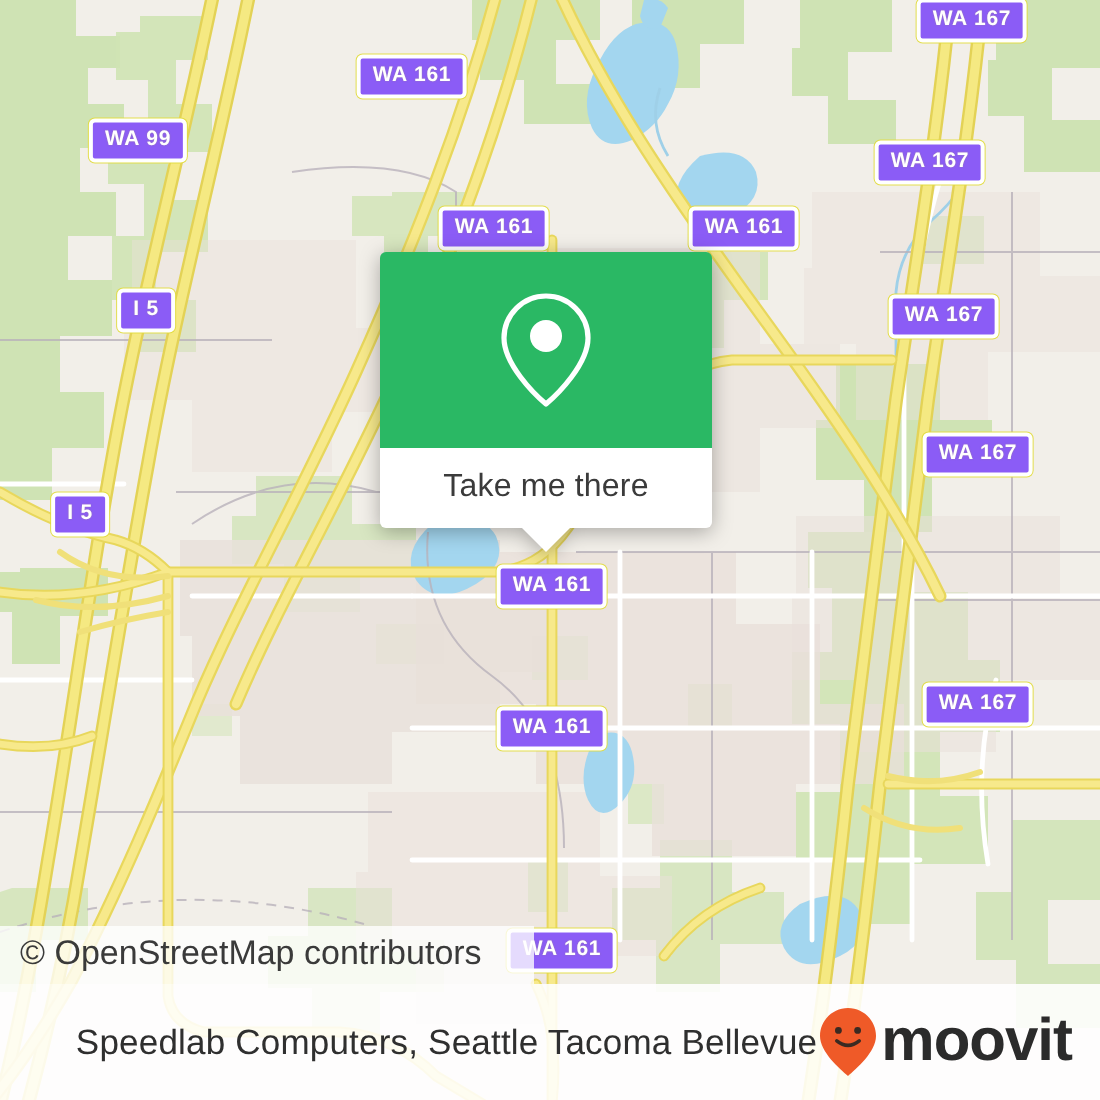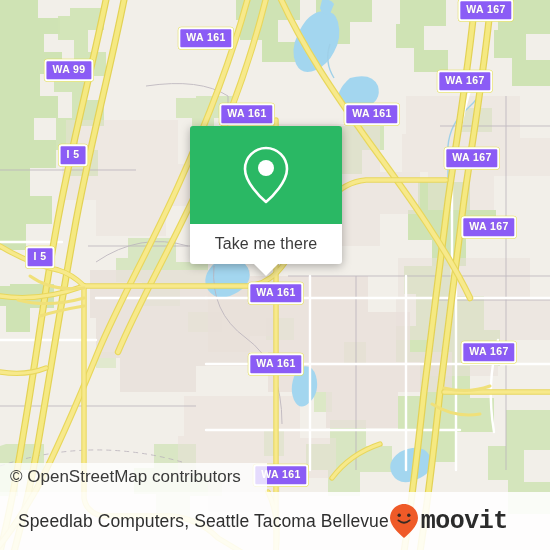--- a/index.html
+++ b/index.html
@@ -41,21 +41,21 @@
     font-family: "Liberation Sans", sans-serif;
     text-shadow: 0 0 1px rgba(180,175,40,.35);
     box-shadow: 0 0 0 0.5px rgba(225,220,60,.9);
   }
 
   
   #popup-card {
     position: absolute;
     left: 190px;
     top: 126px;
-    width: 152px;
+    width: 166px;
     filter: drop-shadow(0 2px 5px rgba(0,0,0,0.30));
   }
   #popup-green {
     background: #2ab864;
     height: 98px;
     border-radius: 3px 3px 0 0;
     display: flex;
     align-items: center;
     justify-content: center;
   }
@@ -99,41 +99,41 @@
   }
 
   
   #bottom-bar {
     position: absolute;
     left: 0; right: 0; bottom: 0;
     height: 58px;
     background: rgba(255,255,255,0.88);
     display: flex;
     align-items: center;
-    justify-content: flex-start;
+    justify-content: flex-end;
     padding: 0 14px 0 18px;
   }
   #place-caption {
     font-size: 17.5px;
     color: #2f2f2f;
     font-family: "Liberation Sans", sans-serif;
     letter-spacing: .1px;
     white-space: nowrap;
   }
   #brand-logo {
     display: flex;
     align-items: center;
     gap: 2px;
   }
   #brand-wordmark {
-    font-size: 25px;
+    font-size: 30px;
     font-weight: bold;
     color: #2b2b2b;
     letter-spacing: -0.5px;
-    font-family: Liberation Mono, monospace;
+    font-family: Liberation Sans, sans-serif;
     line-height: 1;
   }
 </style>
 </head>
 <body>
 
 <div id="root">
 
   <div id="map">
     <svg id="map-svg" viewBox="0 0 550 550" width="550" height="550">

